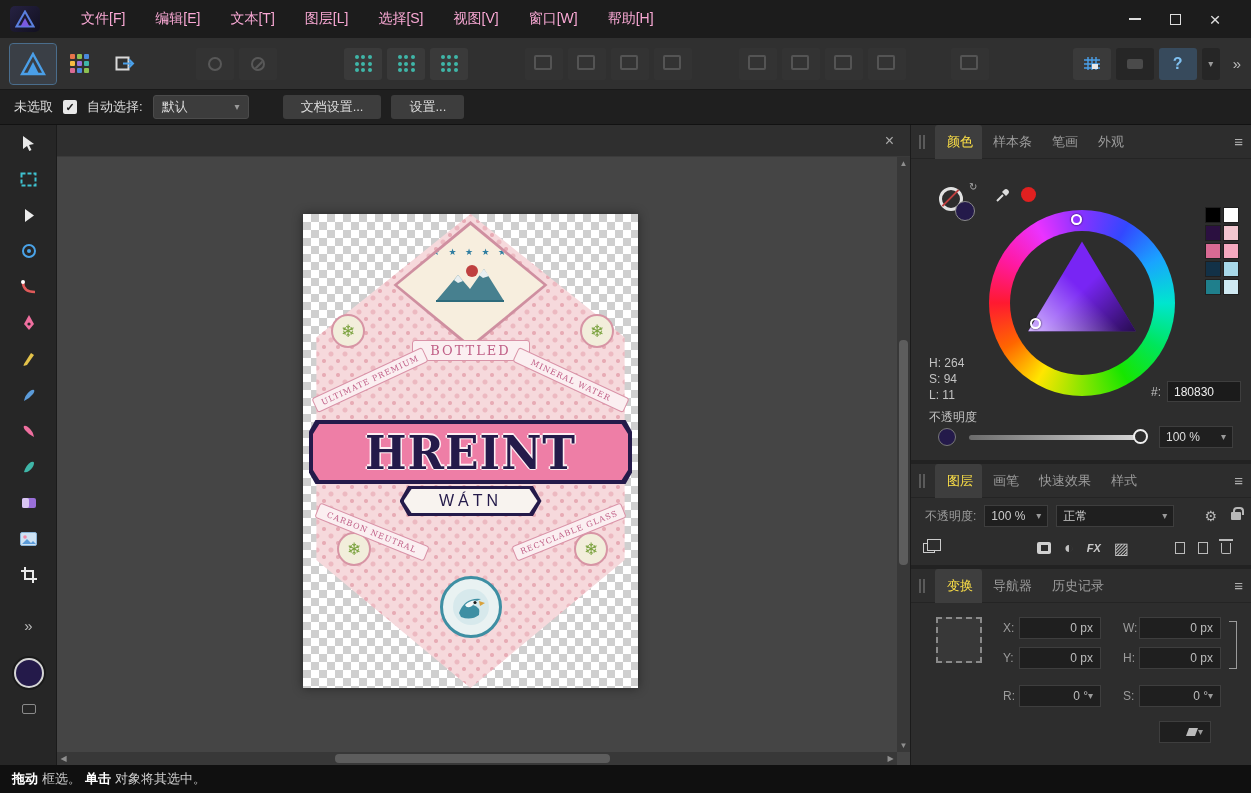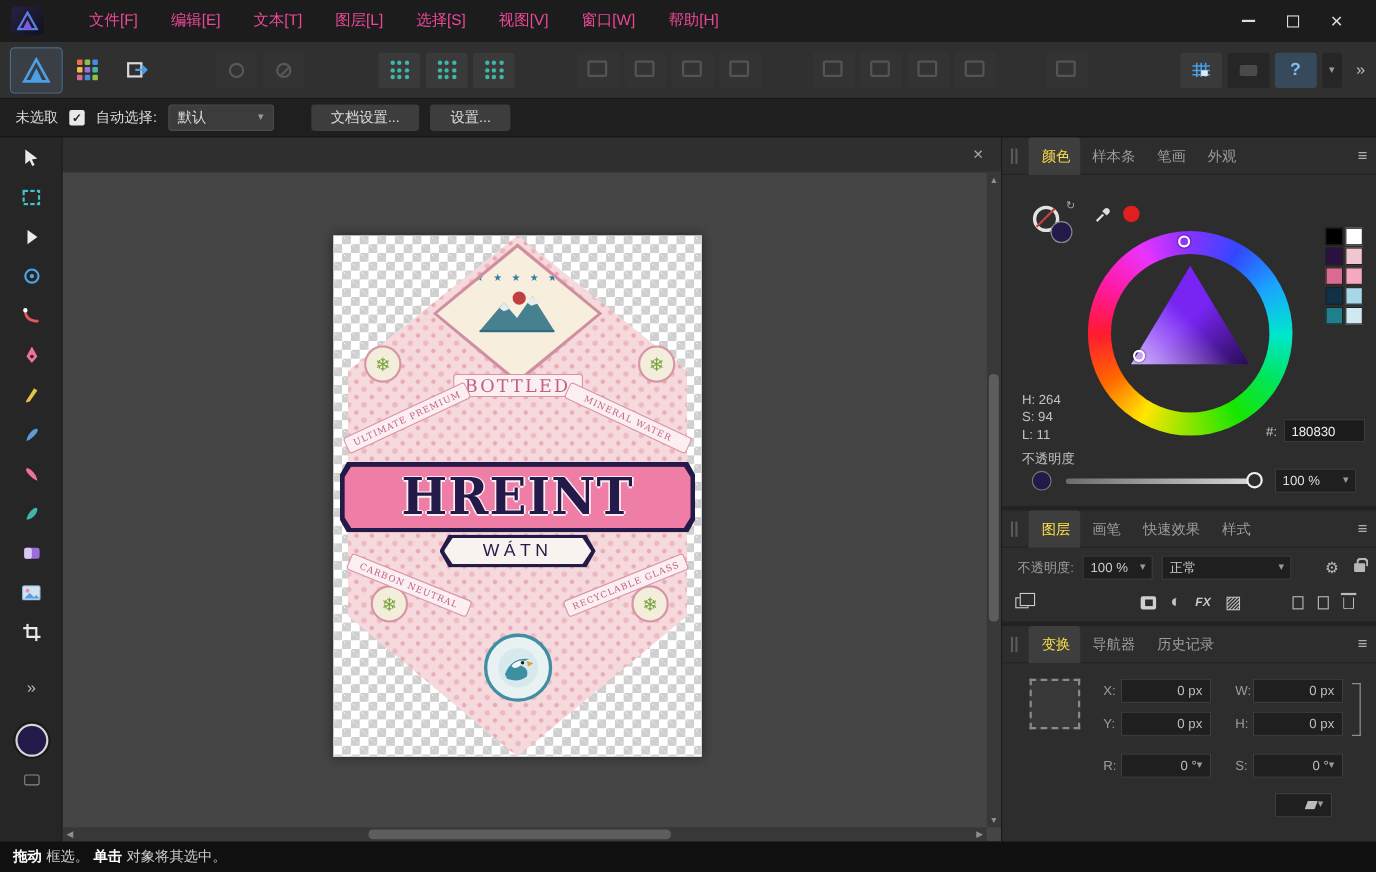--- a/index.html
+++ b/index.html
@@ -4,21 +4,21 @@
 <style>
   * { margin:0; padding:0; box-sizing:border-box; font-family:"Liberation Sans",sans-serif; }
   html,body { width:1251px; height:793px; background:#2d2d2d; overflow:hidden; }
   #app { position:relative; width:1251px; height:793px; background:#2d2d2d; }
   .abs { position:absolute; }
 
   
   .menubar { position:absolute; left:0; top:0; width:100%; height:38px; background:#1c1c1c; display:flex; align-items:center; z-index:10; }
   .applogo { width:30px; height:26px; margin-left:10px; border-radius:5px; background:linear-gradient(135deg,#262243,#121020); display:flex; align-items:center; justify-content:center; }
   .menu-items { display:flex; margin-left:26px; }
-  .menu-item { padding:9px 15px; color:#ec4899; font-size:14px; cursor:default; }
+  .menu-item { padding:9px 15px; color:#f9a8d4; font-size:14px; cursor:default; }
   .win-controls { margin-left:auto; display:flex; align-items:center; margin-right:16px; }
   .winbtn { width:40px; height:30px; display:flex; align-items:center; justify-content:center; color:#ddd; }
   .ic-min { width:12px; height:2px; background:#ddd; }
   .ic-max { width:11px; height:11px; border:1.5px solid #ddd; }
   .ic-close { font-size:19px; line-height:1; color:#ddd; }
 
   
   .toolbar { position:absolute; left:0; top:38px; width:100%; height:52px; background:#303030; border-bottom:1px solid #191919; display:flex; align-items:center; padding:0 10px; }
   .persona { width:46px; height:40px; display:flex; align-items:center; justify-content:center; border-radius:3px; }
   .persona.active { background:#3a3f46; outline:1px solid #4a6d8c; }
@@ -78,21 +78,21 @@
       radial-gradient(rgba(224,146,159,.65) 1.5px, transparent 2.5px) 0 0/14px 14px,
       radial-gradient(rgba(224,146,159,.45) 2px, transparent 3px) 7px 7px/14px 14px,
       #f6d9dc; }
   .diamond-o { position:absolute; left:27%; top:1.5%; width:46%; height:27%;
     clip-path:polygon(50% 0,100% 50%,50% 100%,0 50%); background:#cf8fa0; }
   .diamond-i { position:absolute; left:calc(27% + 4px); top:calc(1.5% + 4px); width:calc(46% - 8px); height:calc(27% - 8px);
     clip-path:polygon(50% 0,100% 50%,50% 100%,0 50%); background:#f7eede; display:flex; flex-direction:column; align-items:center; }
   .stars { margin-top:22px; color:#2f7da0; font-size:9px; letter-spacing:3px; }
   .medallion { position:absolute; width:34px; height:34px; border-radius:50%; background:#f2eedb; border:2px solid #d795a5; display:flex; align-items:center; justify-content:center; color:#7aa23e; font-size:17px; }
   .banner { position:absolute; background:#fbeff1; border:1px solid #d993a8; border-radius:3px; color:#c05f87; font-family:"DejaVu Serif",serif; text-align:center; display:flex; align-items:center; justify-content:center; }
-  .banner-top { left:50%; transform:translateX(-50%); top:126px; width:118px; height:21px; font-size:16px; letter-spacing:2px; }
+  .banner-top { left:50%; transform:translateX(-50%); top:126px; width:118px; height:21px; font-size:13px; letter-spacing:2px; }
   .banner-l { left:6px; top:158px; width:122px; height:16px; font-size:8px; letter-spacing:1px; transform:rotate(-25deg); }
   .banner-r { right:6px; top:158px; width:122px; height:16px; font-size:8px; letter-spacing:1px; transform:rotate(25deg); }
   .banner-ll { left:10px; top:310px; width:118px; height:16px; font-size:8px; letter-spacing:1px; transform:rotate(22deg); }
   .banner-lr { right:10px; top:310px; width:118px; height:16px; font-size:8px; letter-spacing:1px; transform:rotate(-22deg); }
   .brand-o { position:absolute; left:6px; right:6px; top:206px; height:64px; background:#241a4a;
     clip-path:polygon(2% 0,98% 0,100% 18%,100% 82%,98% 100%,2% 100%,0 82%,0 18%); }
   .brand-i { position:absolute; left:10px; right:10px; top:210px; height:56px; background:#ee7ea6;
     clip-path:polygon(2% 0,98% 0,100% 18%,100% 82%,98% 100%,2% 100%,0 82%,0 18%);
     display:flex; align-items:center; justify-content:center; }
   .brand-text { font-family:"DejaVu Serif",serif; font-weight:bold; font-size:44px; color:#241a4a; letter-spacing:1px; transform:scaleY(1.05);

